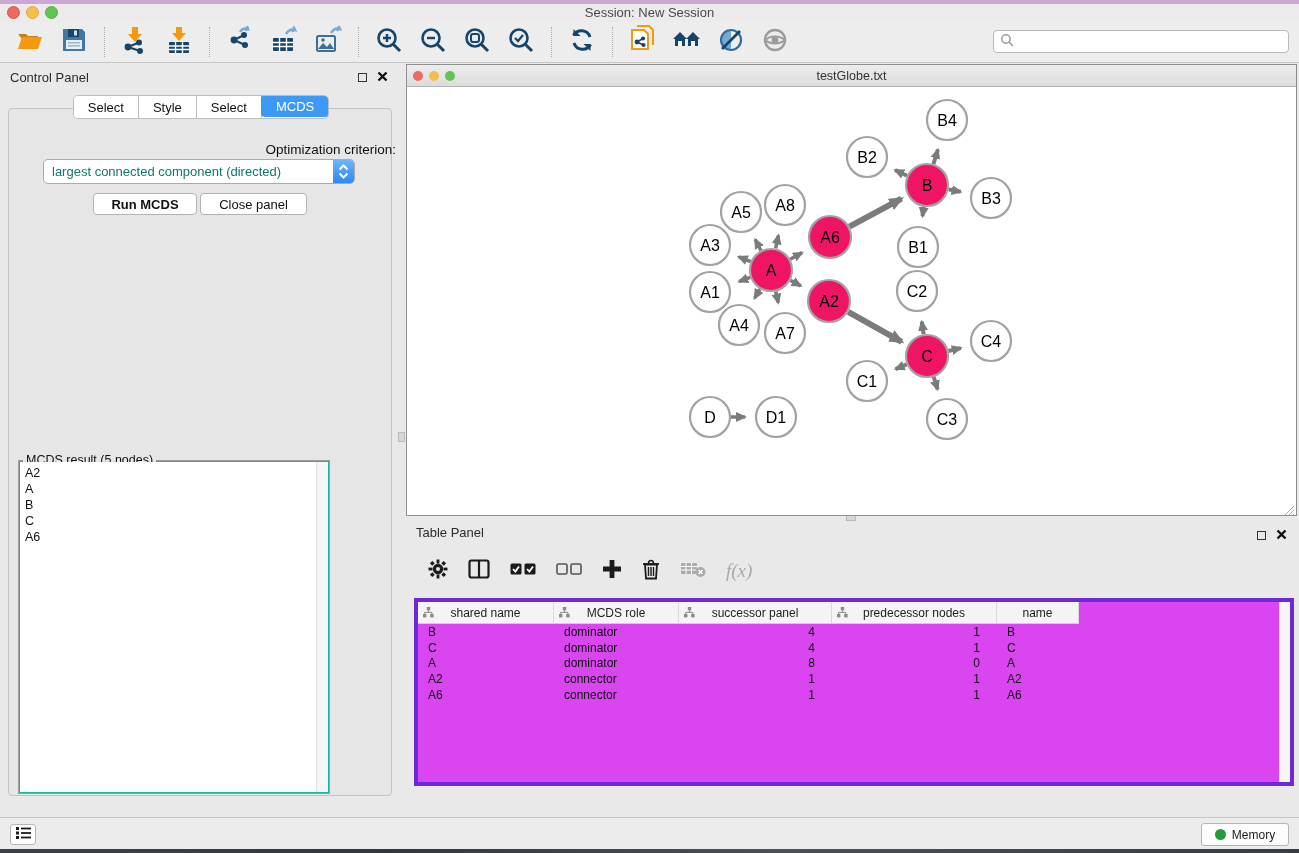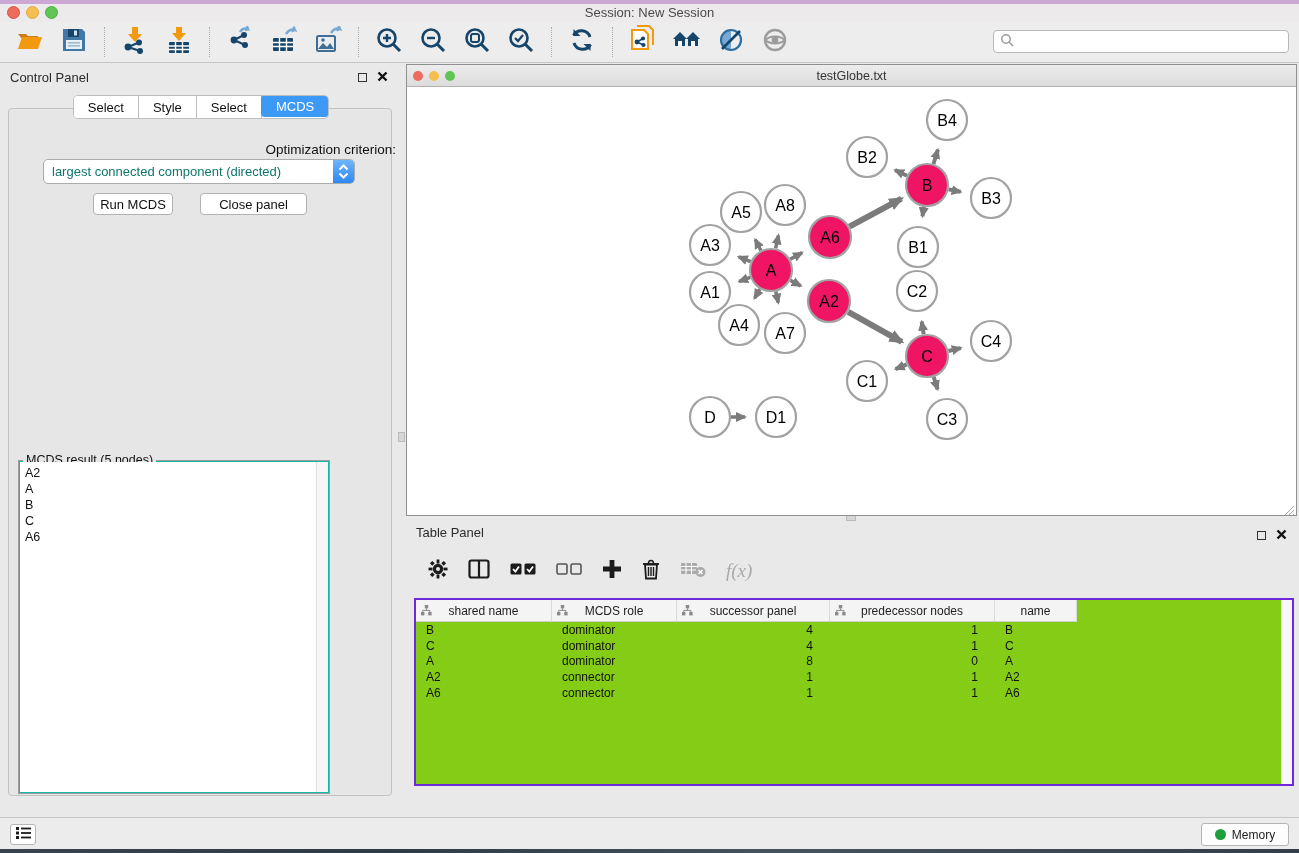--- a/index.html
+++ b/index.html
@@ -34,21 +34,21 @@
   .tabs-row { position:absolute; left:0; right:0; top:29px; display:flex; justify-content:center; z-index:2; }
   .seg { display:flex; background:#fff; border:1px solid #BDBDBD; border-radius:5px; overflow:hidden; }
   .seg .tab { font-size:13px; color:#111; padding:3px 14px; border-right:1px solid #BDBDBD; background:#fff; height:22px; display:flex; align-items:center; }
   .seg .tab:last-child { border-right:none; }
   .seg .tab.active { background:#3D99F6; color:#fff; border-radius:4px; margin:-1px; padding:4px 15px; }
   .opt-label { position:absolute; left:0; right:0; top:76px; text-align:right; font-size:13.5px; color:#111; }
   .dropdown { position:absolute; left:37px; top:93px; width:312px; height:25px; background:#fff; border:1px solid #ABABAB; border-radius:5px; display:flex; align-items:center; }
   .dropdown .dd-text { flex:1; font-size:13px; color:#0f766e; padding-left:8px; white-space:nowrap; overflow:hidden; }
   .dd-stepper { width:21px; height:23px; background:linear-gradient(#6FB5FA,#2E87F2); border-radius:0 4px 4px 0; display:flex; flex-direction:column; align-items:center; justify-content:center; gap:1px; }
   .btn { background:#fff; border:1px solid #B2B2B2; border-radius:4px; font-size:13px; color:#111; display:flex; align-items:center; justify-content:center; }
-  .run-btn { position:absolute; left:87px; top:127px; width:80px; height:22px; }
+  .run-btn { position:absolute; left:87px; top:127px; width:104px; height:22px;font-weight:bold; }
   .closep-btn { position:absolute; left:194px; top:127px; width:107px; height:22px; }
   .groupbox { position:absolute; left:12px; top:394px; width:312px; height:334px; border:1px solid #9C9C9C; background:#14b8a6; }
   .groupbox-legend { position:absolute; left:4px; top:-8px; background:#E6E6E6; padding:0 3px; font-size:12.5px; color:#111; }
   .result-list { position:absolute; inset:1px 13px 1px 1px; background:#fff; overflow:hidden; padding:3px 5px; }
   .result-item { font-size:12.5px; color:#111; line-height:16px; }
   .list-scroll { position:absolute; top:1px; right:1px; bottom:1px; width:12px; background:#F6F6F6; border-left:1px solid #E0E0E0; }
 
   
   .grip-v { position:absolute; left:398px; top:432px; width:7px; height:10px; background:#D6D6D6; border:1px solid #BBB; }
   .grip-h { position:absolute; left:846px; top:514px; width:10px; height:7px; background:#D6D6D6; border:1px solid #BBB; }
@@ -61,21 +61,21 @@
   .net-title { position:absolute; left:0; right:0; top:4px; text-align:center; font-size:12.5px; color:#333; }
   .net-canvas { position:absolute; left:0; top:22px; }
   .resize-grip { position:absolute; right:1px; bottom:1px; width:12px; height:12px; }
 
   
   .table-panel { position:absolute; left:406px; top:520px; width:893px; height:293px; }
   .tp-header { position:absolute; left:10px; top:5px; font-size:13px; color:#2b2b2b; }
   .tp-icons { position:absolute; right:12px; top:6px; display:flex; gap:10px; align-items:center; }
   .tp-toolbar { position:absolute; left:8px; top:28px; right:8px; height:46px; border-bottom:0; display:flex; align-items:center; gap:20px; padding-left:14px; }
   .fx-label { font-family:"Liberation Serif", serif; font-style:italic; font-size:19px; color:#A9A9A9; }
-  .tp-table { position:absolute; left:8px; top:78px; width:880px; height:188px; background:#84cc16; border:2px solid #6d28d9; overflow:hidden; }
+  .tp-table { position:absolute; left:8px; top:78px; width:880px; height:188px; background:#d946ef; border:4px solid #6d28d9; overflow:hidden; }
   .thead { display:flex; height:22px; }
   .th { position:relative; background:#F4F4F4; border-right:1px solid #D9D9D9; border-bottom:1px solid #CFCFCF; display:flex; align-items:center; justify-content:center; font-size:12px; color:#222; }
   .th .attr-ic { position:absolute; left:5px; top:5px; }
   .trow { display:flex; height:15.7px; align-items:center; }
   .td { font-size:12px; color:#111; white-space:nowrap; overflow:hidden; }
   .td.l { text-align:left; padding-left:10px; }
   .td.r { text-align:right; padding-right:17px; }
   .table-scroll { position:absolute; top:0; right:0; bottom:0; width:11px; background:#F7F7F7; border-left:1px solid #E2E2E2; }
   .tp-tabs { position:absolute; left:0; right:0; top:271px; display:flex; justify-content:center; }
 

